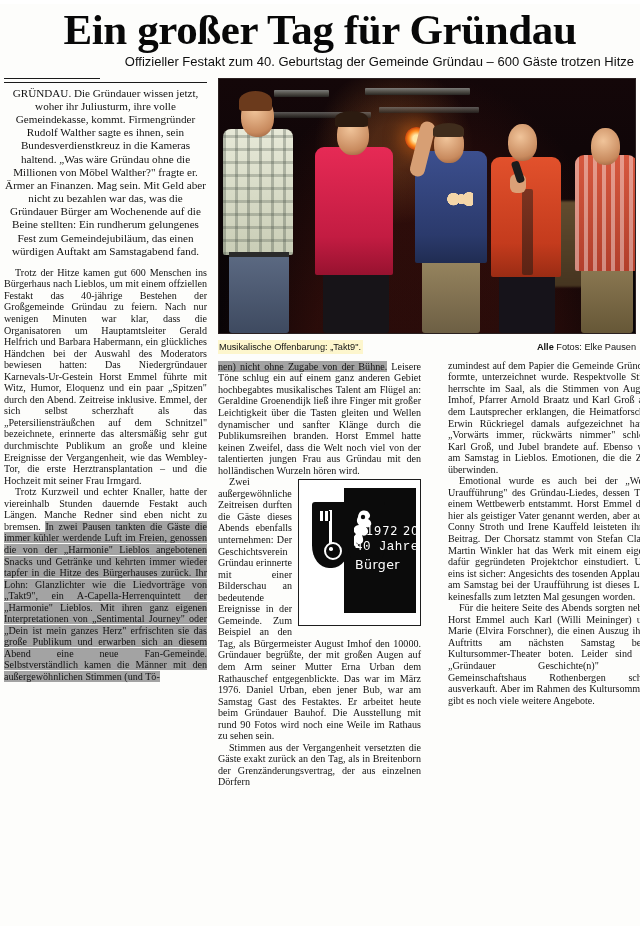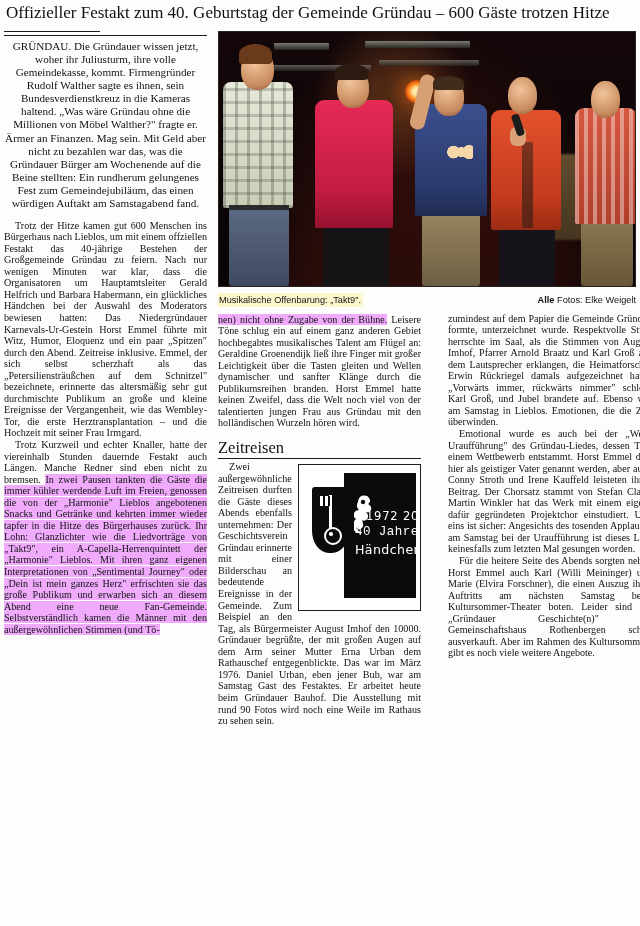--- a/index.html
+++ b/index.html
@@ -31,25 +31,25 @@
     font-weight: 700;
     font-size: 43px;
     line-height: 1.02;
     letter-spacing: -0.4px;
     text-align: center;
     margin: 4px 8px 0 8px;
     padding-top: 4px;
     color: #080808;
   }
   .subhead {
-    font-family: Liberation Serif, serif;
+    font-family: Liberation Sans, sans-serif;
     font-weight: 400;
-    font-size: 17px;
+    font-size: 13px;
     line-height: 1.15;
-    text-align: left;
+    text-align: right;
     margin: 3px 6px 0 6px;
     color: #101010;
     white-space: nowrap;
   }
 
   
   .content {
     position: relative;
     margin-top: 8px;
   }
@@ -94,21 +94,21 @@
   }
   .col1 .lead {
     font-size: 11.15px;
     line-height: 13.15px;
     text-align: center;
     text-indent: 0;
   }
 
   .bold { font-weight: 400; }
 
-  .hl { background: #f0abfc; }
+  .hl { background: #a3a3a3; }
 
   
   h2.section {
     font-family: "Liberation Serif", "DejaVu Serif", serif;
     font-weight: 400;
     font-size: 16.5px;
     line-height: 19px;
     margin: 9px 0 2px 0;
     text-indent: 0;
     text-align: left;
@@ -331,20 +331,21 @@
     font-size: 12.6px;
     line-height: 17px;
     letter-spacing: 0.4px;
   }
 </style>
 </head>
 <body>
 
 <div class="page">
 
+  <h1 class="headline">Ein großer Tag für Gründau</h1>
   <div class="subhead">Offizieller Festakt zum 40. Geburtstag der Gemeinde Gründau – 600 Gäste trotzen Hitze</div>
 
   <div class="content" style="height:840px;">
 
     <div class="photo-wrap">
       <div class="photo">
         <div class="stage-bg"></div>
         <div class="truss t1"></div>
         <div class="truss t2"></div>
         <div class="truss t3"></div>
@@ -384,64 +385,64 @@
         <div class="person p5">
           <div class="legs"></div>
             <div class="torso"></div>
             <div class="head"></div>
         </div>
       </div>
     </div>
 
     <div class="caption-row">
       <span class="caption-text">Musikalische Offenbarung: „Takt9".</span>
-      <span class="credit"><span class="bold">Alle</span><span> Fotos: Elke Weigelt</span></span>
+      <span class="credit"><span class="bold">Alle</span><span> Fotos: Elke Pausen</span></span>
     </div>
 
     <div class="col col1">
       <div class="byline-rule-top"></div>
       <div class="byline-rule-bottom"></div>
 
       <p class="lead noindent">GRÜNDAU. Die Gründauer wissen jetzt, woher ihr Juliusturm, ihre volle Gemeindekasse, kommt. Firmengründer Rudolf Walther sagte es ihnen, sein Bundesverdienstkreuz in die Kameras haltend. „Was wäre Gründau ohne die Millionen von Möbel Walther?" fragte er. Ärmer an Finanzen. Mag sein. Mit Geld aber nicht zu bezahlen war das, was die Gründauer Bürger am Wochenende auf die Beine stellten: Ein rundherum gelungenes Fest zum Gemeindejubiläum, das einen würdigen Auftakt am Samstagabend fand.</p>
 
       <p style="margin-top:9px;"><span class="bold">Trotz der Hitze kamen gut 600 Menschen</span><span> ins Bürgerhaus nach Lieblos, um mit einem offziellen </span><span class="bold">Festakt</span><span> das 40-jährige </span><span class="bold">Bestehen</span><span> der Großgemeinde Gründau zu feiern. Nach nur wenigen Minuten war klar, dass die Organisatoren um Hauptamtsleiter Gerald Helfrich und Barbara Habermann, ein glückliches Händchen bei der Auswahl des Moderators bewiesen hatten: Das Niedergründauer Karnevals-Ur-Gestein Horst Emmel führte mit Witz, Humor, Eloquenz und ein paar „Spitzen" durch den Abend. Zeitreise inklusive. Emmel, der sich selbst scherzhaft als das „Petersiliensträußchen auf dem Schnitzel" bezeichnete, erinnerte das altersmäßig sehr gut durchmischte Publikum an große und kleine Ereignisse der Vergangenheit, wie das Wembley-Tor, die erste Herztransplantation – und die Hochzeit mit seiner Frau Irmgard.</span></p>
 
       <p><span>Trotz Kurzweil und echter Knaller, hatte der viereinhalb Stunden dauernde Festakt auch Längen. Manche </span><span class="bold">Redner</span><span> sind eben nicht zu bremsen. </span><span class="hl">In zwei Pausen tankten die Gäste die immer kühler werdende Luft im Freien, genossen die von der „Harmonie" Lieblos angebotenen Snacks und Getränke und kehrten immer wieder tapfer in die Hitze des Bürgerhauses zurück. Ihr Lohn: Glanzlichter wie die Liedvorträge von „Takt9", ein A-Capella-Herrenquintett der „Harmonie" Lieblos. Mit ihren ganz eigenen Interpretationen von „Sentimental Journey" oder „Dein ist mein ganzes Herz" erfrischten sie das große Publikum und erwarben sich an diesem Abend eine neue Fan-Gemeinde. Selbstverständlich kamen die Männer mit den außergewöhnlichen Stimmen (und Tö-</span></p>
     </div>
 
     <div class="col col2" style="top:283px;">
       <p class="noindent"><span class="hl">nen) nicht ohne Zugabe von der Bühne.</span><span> Leisere Töne schlug ein auf einem ganz anderen Gebiet hochbegabtes musikalisches Talent am Flügel an: Geraldine Groenendijk ließ ihre Finger mit großer Leichtigkeit über die Tasten gleiten und Wellen dynamischer und sanfter Klänge durch die Publikumsreihen branden. Horst Emmel hatte keinen Zweifel, dass die Welt noch viel von der talentierten jungen Frau aus Gründau mit den holländischen Wurzeln hören wird.</span></p>
 
-      <h2 class="section">Zeitreisen</h2>
 
       <p>
         <span class="logo-box">
           <span class="logo-black"></span>
           <span class="logo-crest">
             <span class="shield left">
               <span class="key-shaft"></span>
               <span class="key-bit"></span>
               <span class="key-bow"></span>
             </span>
             <span class="shield right">
               <svg class="lion" viewBox="0 0 25 50" aria-hidden="true">
                 <path fill="#ffffff" d="M6 3c3-2 7-2 9 1 2 2 1 5-1 6 2 1 4 3 3 6-1 2-3 2-5 2 2 2 3 5 1 7-1 2-4 2-5 1 1 3 2 6 0 8-2 2-5 1-6-1 1 3 3 5 6 6-4 1-8-1-9-5-1-4 1-7 3-9-2-1-3-4-2-6 1-2 3-3 5-3-2-2-3-5-1-8 0-2 1-4 2-5z"></path>
                 <circle cx="9" cy="8" r="2.2" fill="#0b0b0b"></circle>
               </svg>
             </span>
           </span>
           <span class="logo-lines">
             <span class="logo-years">1972 2012</span><br>
             <span class="logo-jahre">40 Jahre</span><br>
-            <span class="logo-name">Händchen</span>
+            <span class="logo-name">Bürger</span>
           </span>
         </span>
         <span>Zwei außergewöhnliche Zeitreisen durften die Gäste dieses Abends ebenfalls unternehmen: Der Geschichtsverein Gründau erinnerte mit einer Bilderschau an bedeutende Ereignisse in der Gemeinde. Zum Beispiel an den Tag, als Bürgermeister August Imhof den 10000. Gründauer begrüßte, der mit großen Augen auf dem Arm seiner Mutter Erna Urban dem Rathauschef entgegenblickte. Das war im März 1976. Daniel Urban, eben jener Bub, war am Samstag Gast des Festaktes. Er arbeitet heute beim Gründauer Bauhof. Die Ausstellung mit rund 90 Fotos wird noch eine Weile im Rathaus zu sehen sein.</span>
       </p>
 
+      <p><span>Stimmen aus der Vergangenheit versetzten die Gäste exakt zurück an den Tag, als in Breitenborn der Grenzänderungsvertrag, der aus einzelnen Dörfern</span></p>
     </div>
 
     <div class="col col3" style="top:282px;margin-left:16px;">
       <p class="noindent">zumindest auf dem Papier die Gemeinde Gründau formte, unterzeichnet wurde. Respektvolle Stille herrschte im Saal, als die Stimmen von August Imhof, Pfarrer Arnold Braatz und Karl Groß aus dem Lautsprecher erklangen, die Heimatforscher Erwin Rückriegel damals aufgezeichnet hatte. „Vorwärts immer, rückwärts nimmer" schloss Karl Groß, und Jubel brandete auf. Ebenso wie am Samstag in Lieblos. Emotionen, die die Zeit überwinden.</p>
       <p>Emotional wurde es auch bei der „Welt-Uraufführung" des Gründau-Liedes, dessen Text einem Wettbewerb entstammt. Horst Emmel darf hier als geistiger Vater genannt werden, aber auch Conny Stroth und Irene Kauffeld leisteten ihren Beitrag. Der Chorsatz stammt von Stefan Claas, Martin Winkler hat das Werk mit einem eigens dafür gegründeten Projektchor einstudiert. Und eins ist sicher: Angesichts des tosenden Applauses am Samstag bei der Uraufführung ist dieses Lied keinesfalls zum letzten Mal gesungen worden.</p>
       <p>Für die heitere Seite des Abends sorgten neben Horst Emmel auch Karl (Willi Meininger) und Marie (Elvira Forschner), die einen Auszug ihres Auftritts am nächsten Samstag beim Kultursommer-Theater boten. Leider sind die „Gründauer Geschichte(n)" im Gemeinschaftshaus Rothenbergen schon ausverkauft. Aber im Rahmen des Kultursommers gibt es noch viele weitere Angebote.</p>
     </div>
 
   </div>
 </div>

